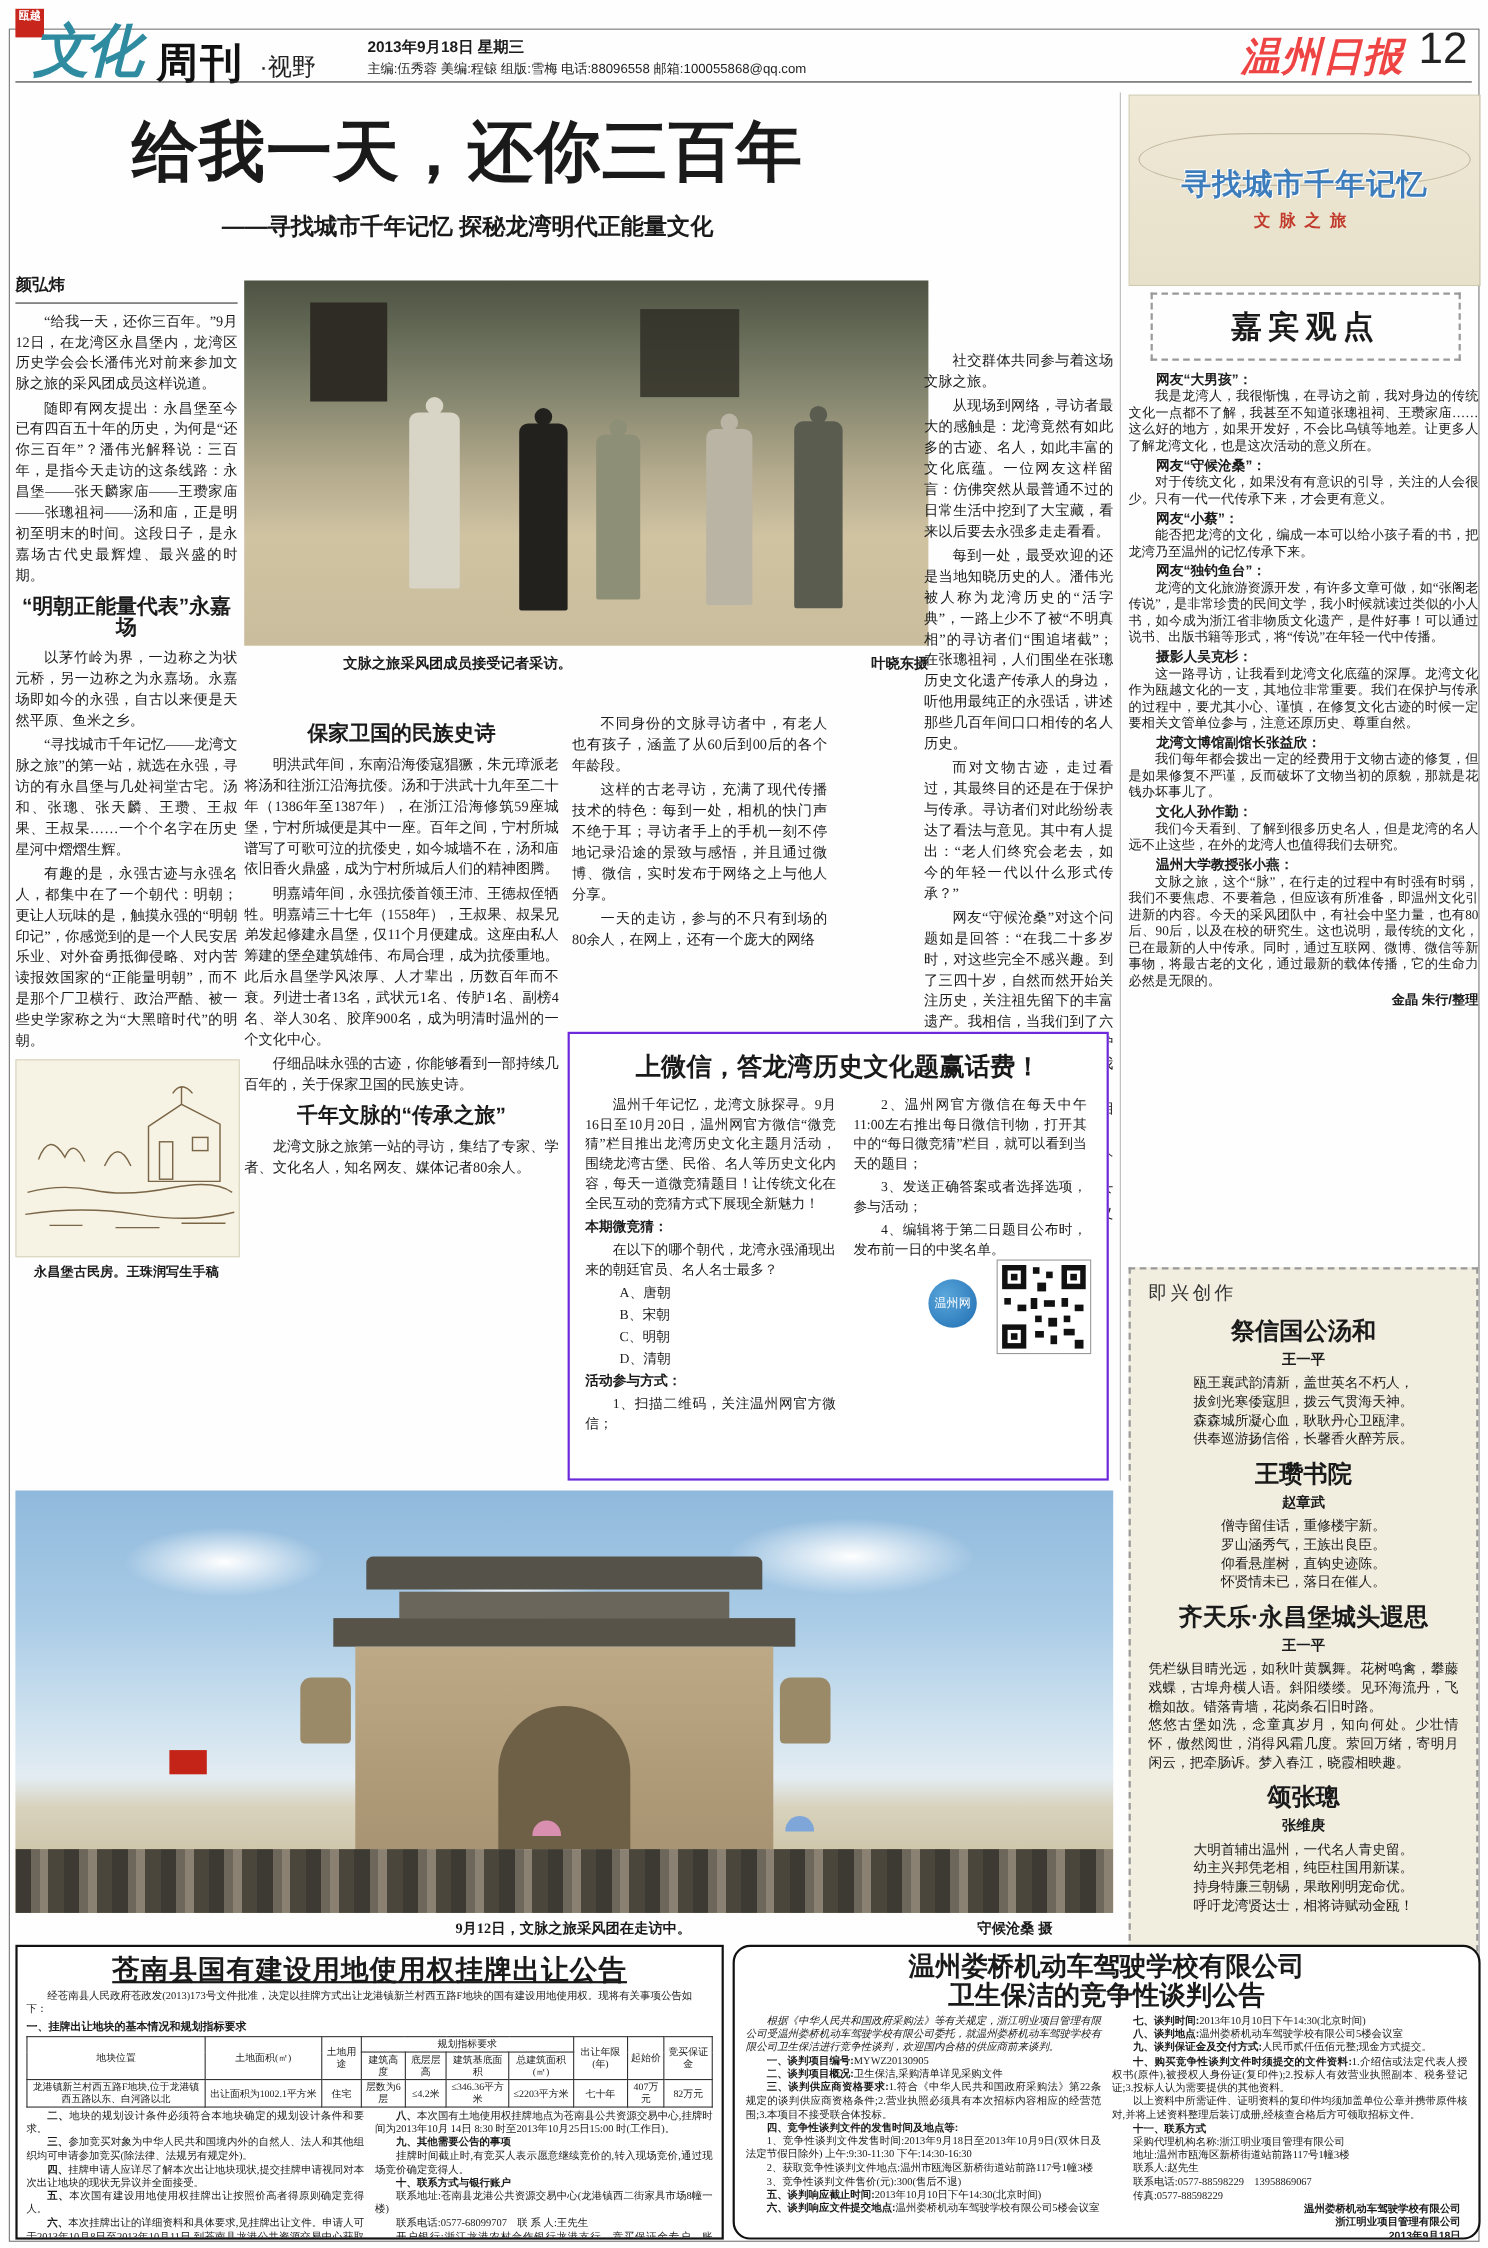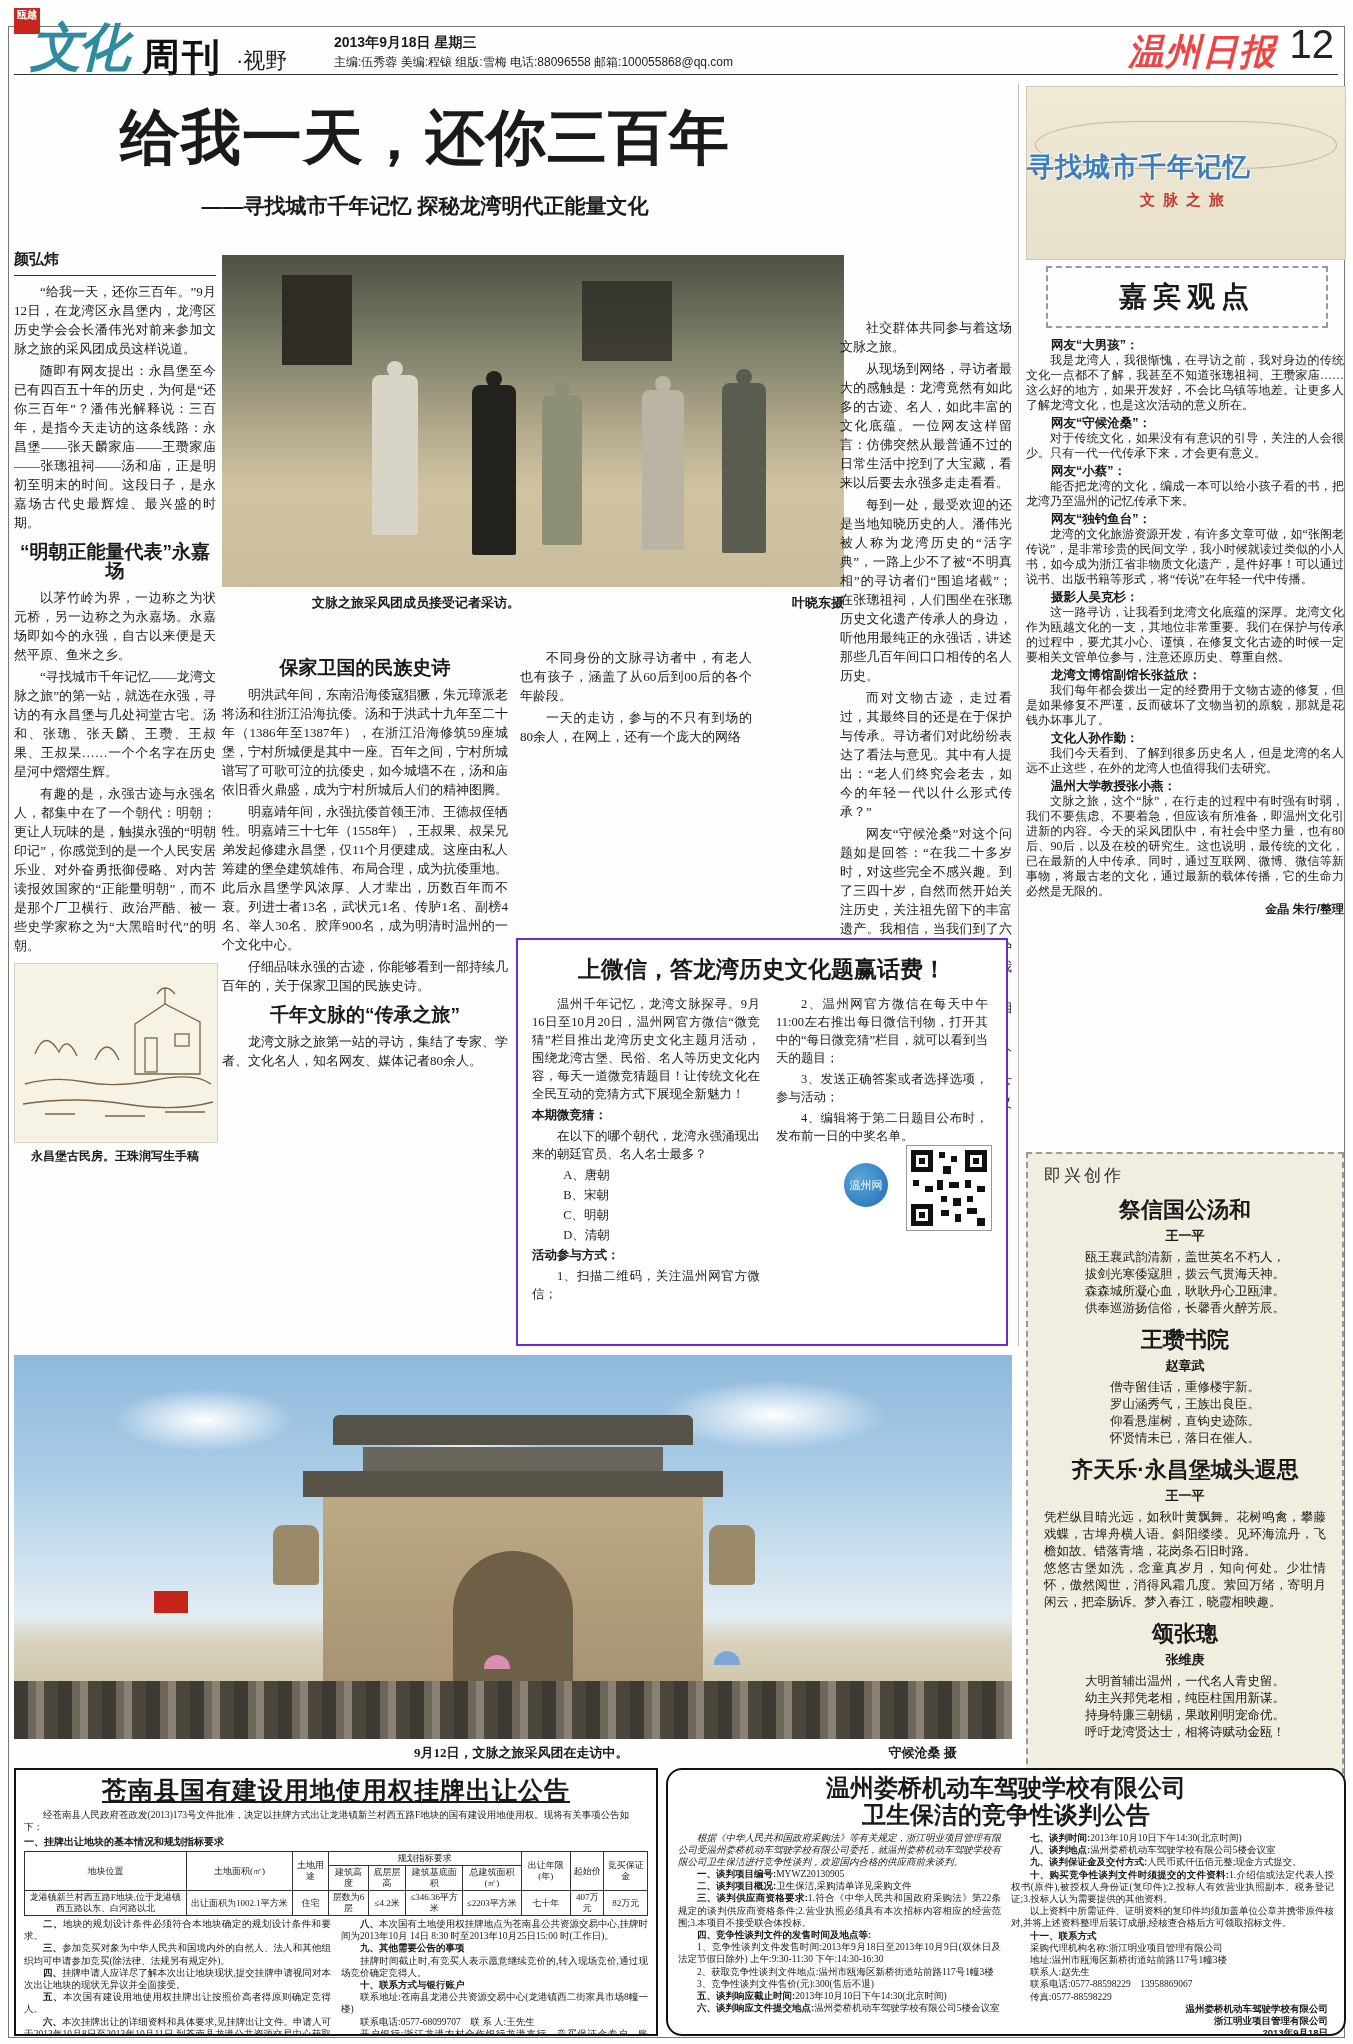--- a/index.html
+++ b/index.html
@@ -68,21 +68,21 @@
   .qr{position:absolute;right:0;top:150px;width:84px;height:84px;background:#fff;border:1px solid #999;}
   .wzlogo{position:absolute;right:104px;top:168px;width:44px;height:44px;border-radius:50%;
           background:radial-gradient(circle at 35% 35%,#5aa7dc,#1f6db1);color:#fff;font-size:11px;
           display:flex;align-items:center;justify-content:center;font-family:"Liberation Sans",sans-serif;}
   
   .side-rule{position:absolute;left:1018px;top:84px;height:1262px;border-left:1px solid #bbb;}
   .banner{left:1026px;top:86px;width:318px;height:172px;background:
           linear-gradient(180deg,#efe9d6 0%,#e7e0ca 100%);border:1px solid #cfc8ae;overflow:hidden;}
   .banner-line{position:absolute;left:8px;right:8px;top:34px;height:46px;
           border:1px solid rgba(120,100,70,.35);border-radius:40%/60%;}
-  .banner-title{position:absolute;left:0;width:100%;top:62px;font-size:27px;font-weight:bold;
+  .banner-title{position:absolute;left:0;width:100%;top:62px;text-align:center;font-size:27px;font-weight:bold;
           color:#3e7dbb;font-family:"Liberation Sans",sans-serif;letter-spacing:1px;
           text-shadow:1px 1px 0 #fff,-1px -1px 0 #fff;}
   .banner-sub{position:absolute;left:0;width:100%;top:104px;text-align:center;font-size:15px;color:#c23a2b;
           letter-spacing:8px;font-weight:bold;}
   .guest-box{left:1046px;top:266px;width:278px;height:58px;border:2px dashed #999;
              display:flex;align-items:center;justify-content:center;font-size:28px;font-weight:bold;
              font-family:"Liberation Sans",sans-serif;letter-spacing:6px;}
   .opinions{left:1026px;top:336px;width:318px;height:806px;overflow:hidden;font-size:12px;line-height:15px;}
   .op-speaker{font-weight:bold;font-family:"Liberation Sans",sans-serif;text-indent:2em;margin-top:2px;font-size:12.5px;}
   .op-credit{text-align:right;font-weight:bold;font-family:"Liberation Sans",sans-serif;margin-top:2px;}
@@ -187,20 +187,21 @@
       </div>
     <div class="sec-title">千年文脉的“传承之旅”</div>
     <div>
         <p class="p">龙湾文脉之旅第一站的寻访，集结了专家、学者、文化名人，知名网友、媒体记者80余人。</p>
       </div>
   </div>
 
   <div class="abs colB txt">
     <div>
         <p class="p">不同身份的文脉寻访者中，有老人也有孩子，涵盖了从60后到00后的各个年龄段。</p>
+        <p class="p">这样的古老寻访，充满了现代传播技术的特色：每到一处，相机的快门声不绝于耳；寻访者手上的手机一刻不停地记录沿途的景致与感悟，并且通过微博、微信，实时发布于网络之上与他人分享。</p>
         <p class="p">一天的走访，参与的不只有到场的80余人，在网上，还有一个庞大的网络</p>
       </div>
   </div>
 
   <div class="abs colC txt">
     <div>
         <p class="p">社交群体共同参与着这场文脉之旅。</p>
         <p class="p">从现场到网络，寻访者最大的感触是：龙湾竟然有如此多的古迹、名人，如此丰富的文化底蕴。一位网友这样留言：仿佛突然从最普通不过的日常生活中挖到了大宝藏，看来以后要去永强多走走看看。</p>
         <p class="p">每到一处，最受欢迎的还是当地知晓历史的人。潘伟光被人称为龙湾历史的“活字典”，一路上少不了被“不明真相”的寻访者们“围追堵截”；在张璁祖祠，人们围坐在张璁历史文化遗产传承人的身边，听他用最纯正的永强话，讲述那些几百年间口口相传的名人历史。</p>
         <p class="p">而对文物古迹，走过看过，其最终目的还是在于保护与传承。寻访者们对此纷纷表达了看法与意见。其中有人提出：“老人们终究会老去，如今的年轻一代以什么形式传承？”</p>

